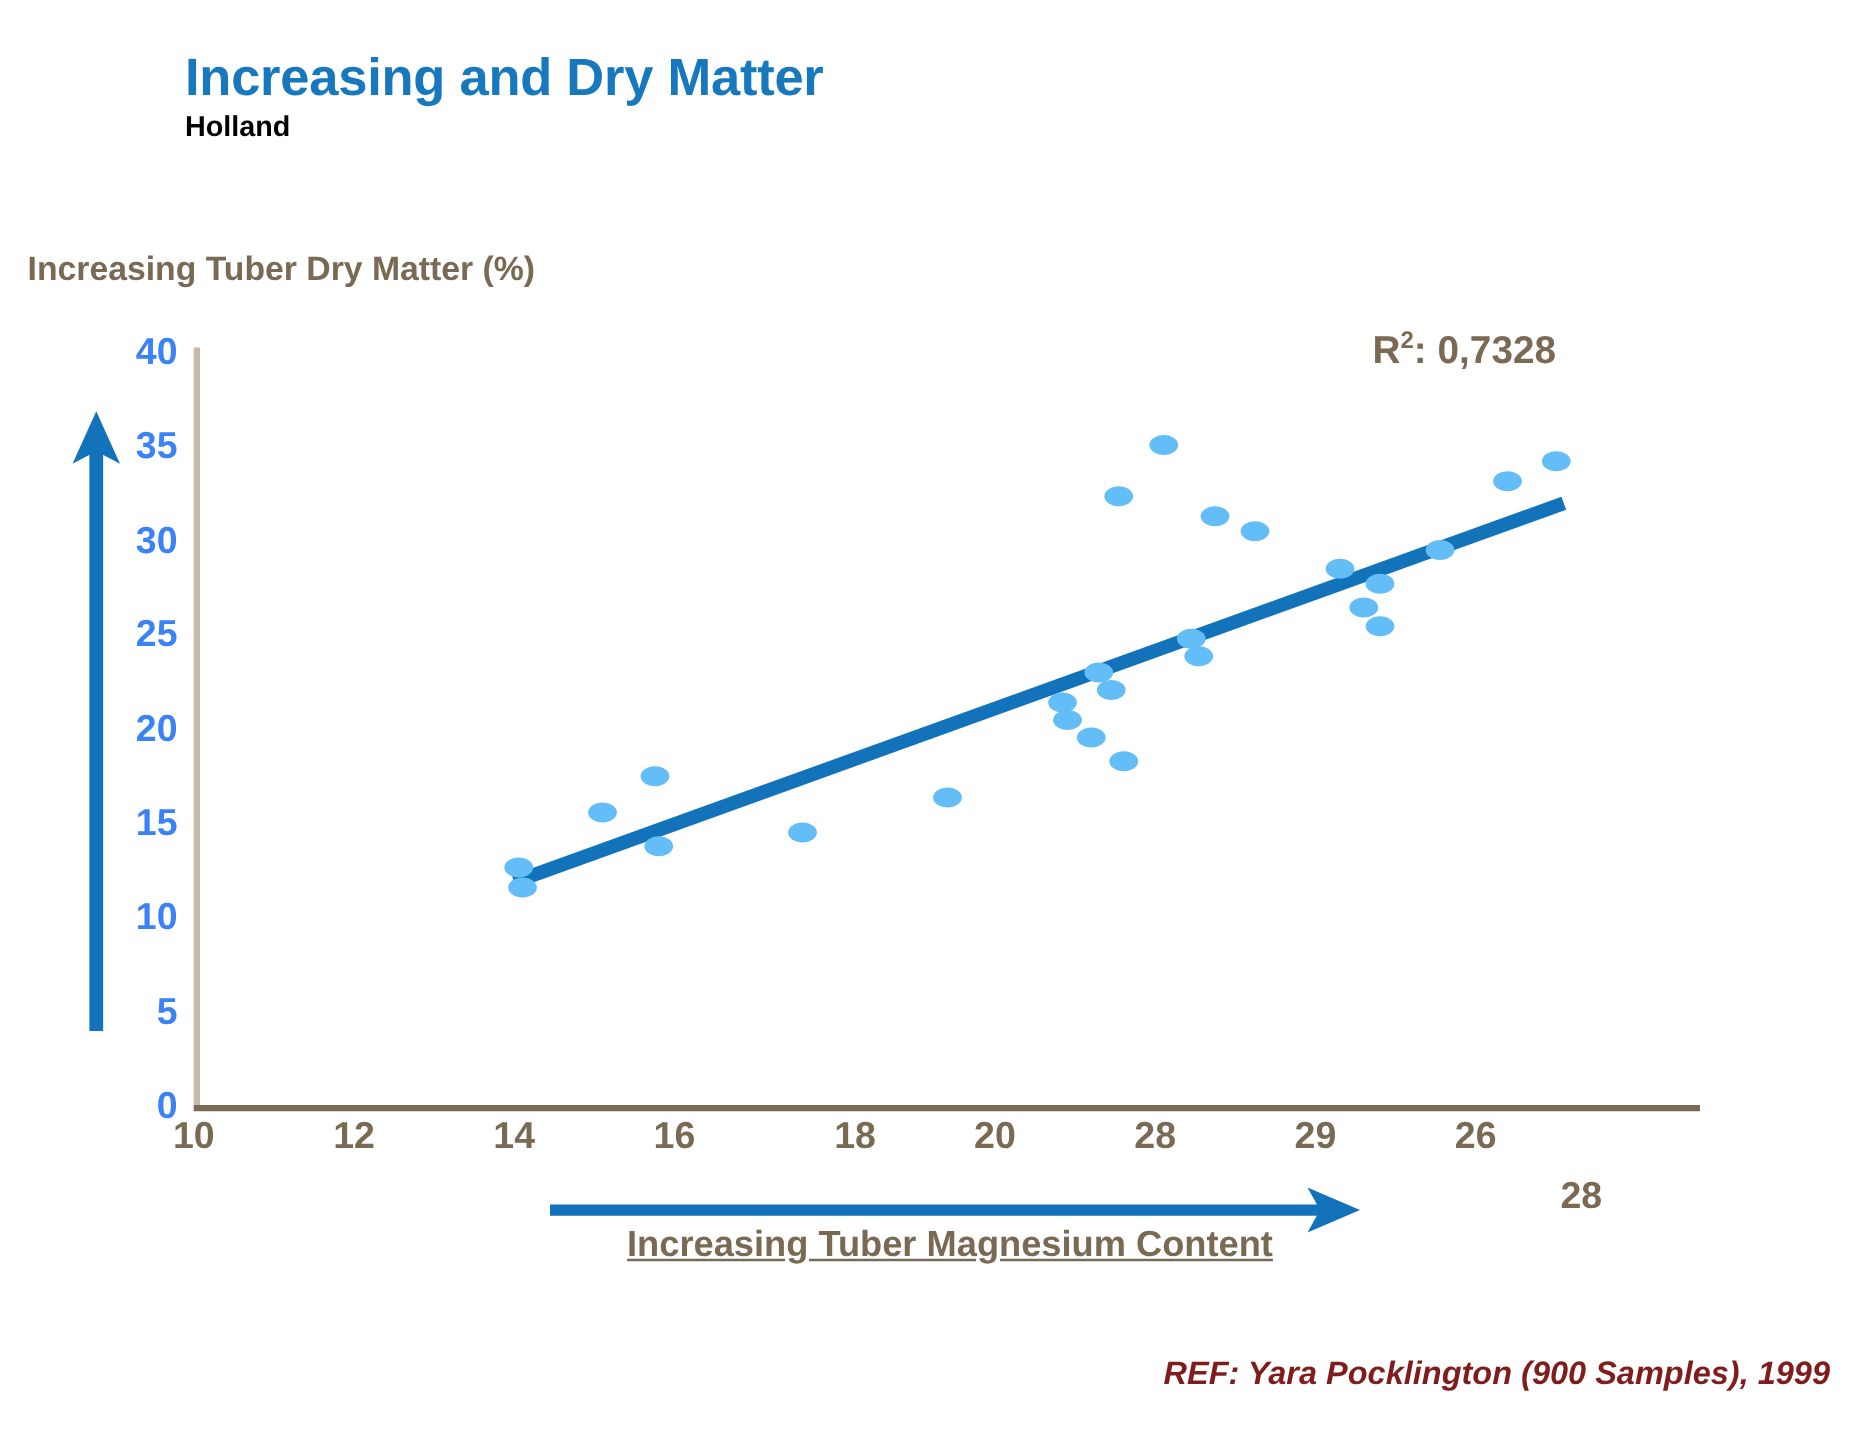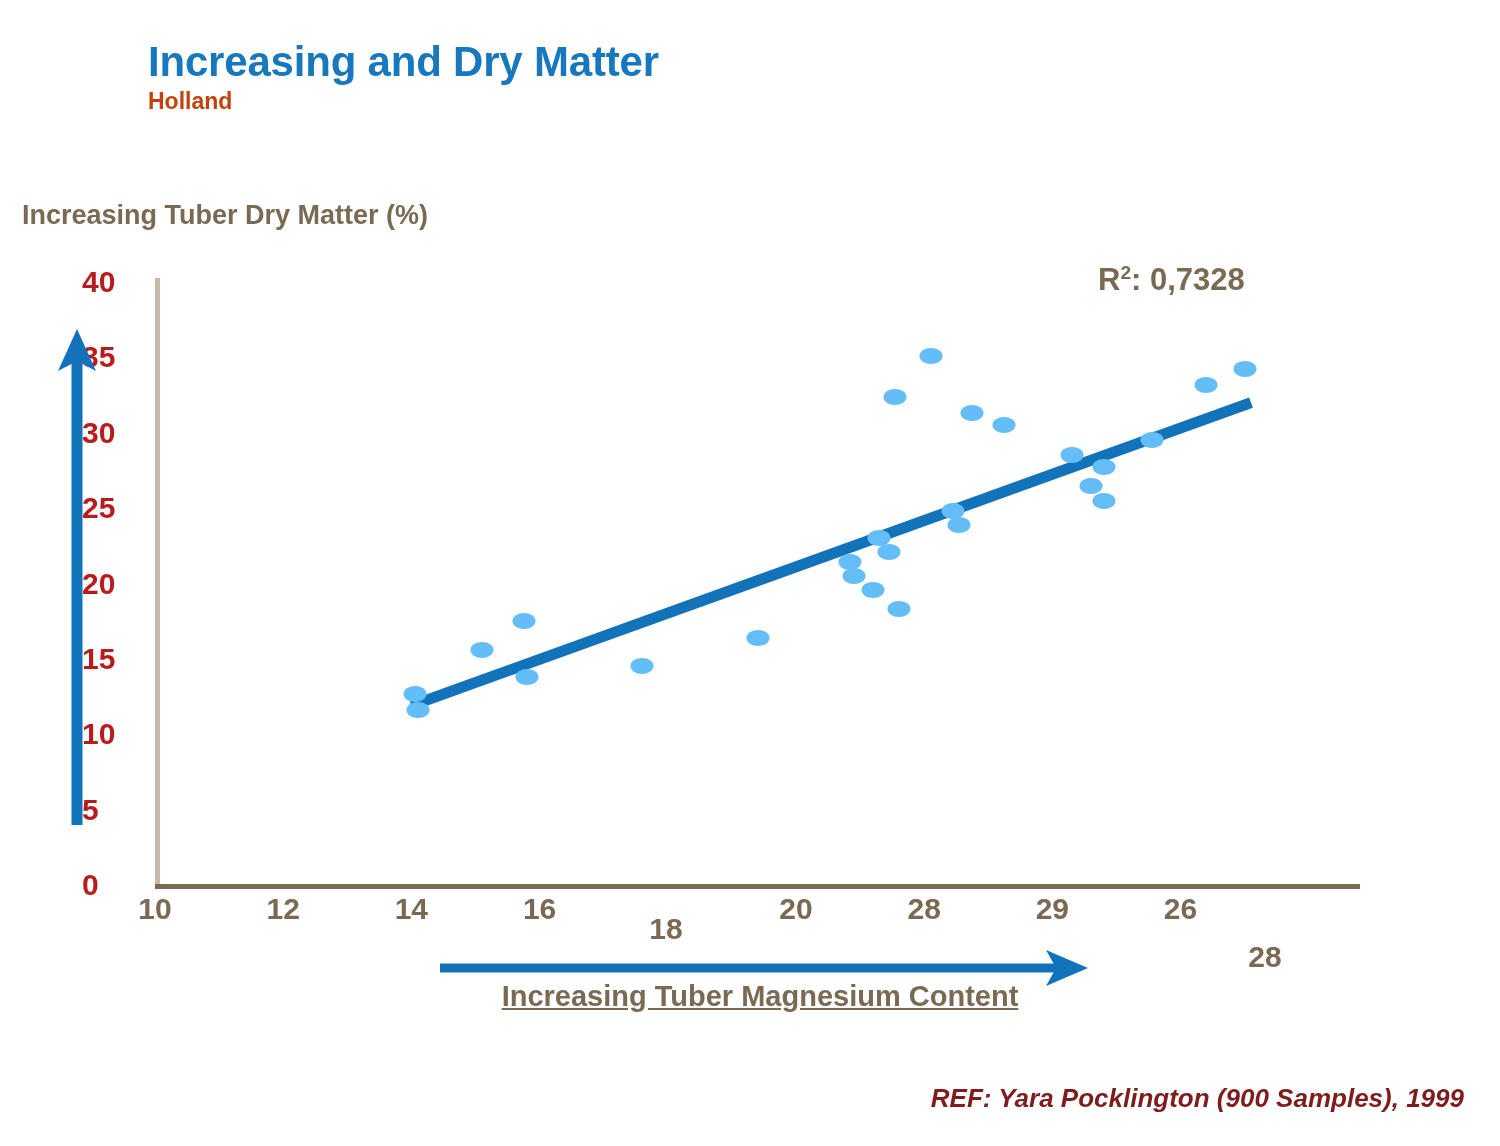--- a/index.html
+++ b/index.html
@@ -25,21 +25,21 @@
     font-size: 42px;
     font-weight: bold;
     color: #1878be;
     line-height: 1.05;
     letter-spacing: -0.2px;
     white-space: nowrap;
   }
   #chart-subtitle {
     font-size: 23px;
     font-weight: bold;
-    color: #c2410c;
+    color: #000000;
     margin-top: 4px;
     white-space: nowrap;
   }
 
   
   #y-axis-caption {
     position: absolute;
     left: 22px;
     top: 200px;
     font-size: 27px;
@@ -72,22 +72,23 @@
     height: 5px;
     background: #7a6a54;
   }
 
   
   .y-tick {
     position: absolute;
     right: 0;
     font-size: 30px;
     font-weight: bold;
-    color: #b91c1c;
+    color: #3b82f6;
     transform: translateY(-50%);
+    text-align: right;
     width: 60px;
   }
   #y-ticks {
     position: absolute;
     left: 82px;
     top: 282px;
     width: 60px;
     height: 603px;
   }
   #x-ticks {
@@ -206,21 +207,21 @@
     <div class="y-tick" style="top: 226.125px;">25</div>
     <div class="y-tick" style="top: 150.75px;">30</div>
     <div class="y-tick" style="top: 75.375px;">35</div>
     <div class="y-tick" style="top: 0px;">40</div>
   </div>
 <div id="x-ticks">
     <div class="x-tick" style="left: 0px;">10</div>
     <div class="x-tick" style="left: 128.191px;">12</div>
     <div class="x-tick" style="left: 256.383px;">14</div>
     <div class="x-tick" style="left: 384.574px;">16</div>
-    <div class="x-tick" style="left: 511px; margin-top: 20px;">18</div>
+    <div class="x-tick" style="left: 529px;">18</div>
     <div class="x-tick" style="left: 640.957px;">20</div>
     <div class="x-tick" style="left: 769.149px;">28</div>
     <div class="x-tick" style="left: 897.34px;">29</div>
     <div class="x-tick" style="left: 1025.53px;">26</div>
     <div class="x-tick" style="left: 1110px; margin-top: 48px;">28</div>
   </div>
 
 <div id="plot-area">
   <svg id="trend-svg" viewBox="0 0 1205 603" preserveAspectRatio="none">
     <line id="trend-line-seg" x1="256.3829787234043" y1="423.6075" x2="1096.0372340425533" y2="120.59999999999997" stroke="#1272ba" stroke-width="11" stroke-linecap="butt"></line>

